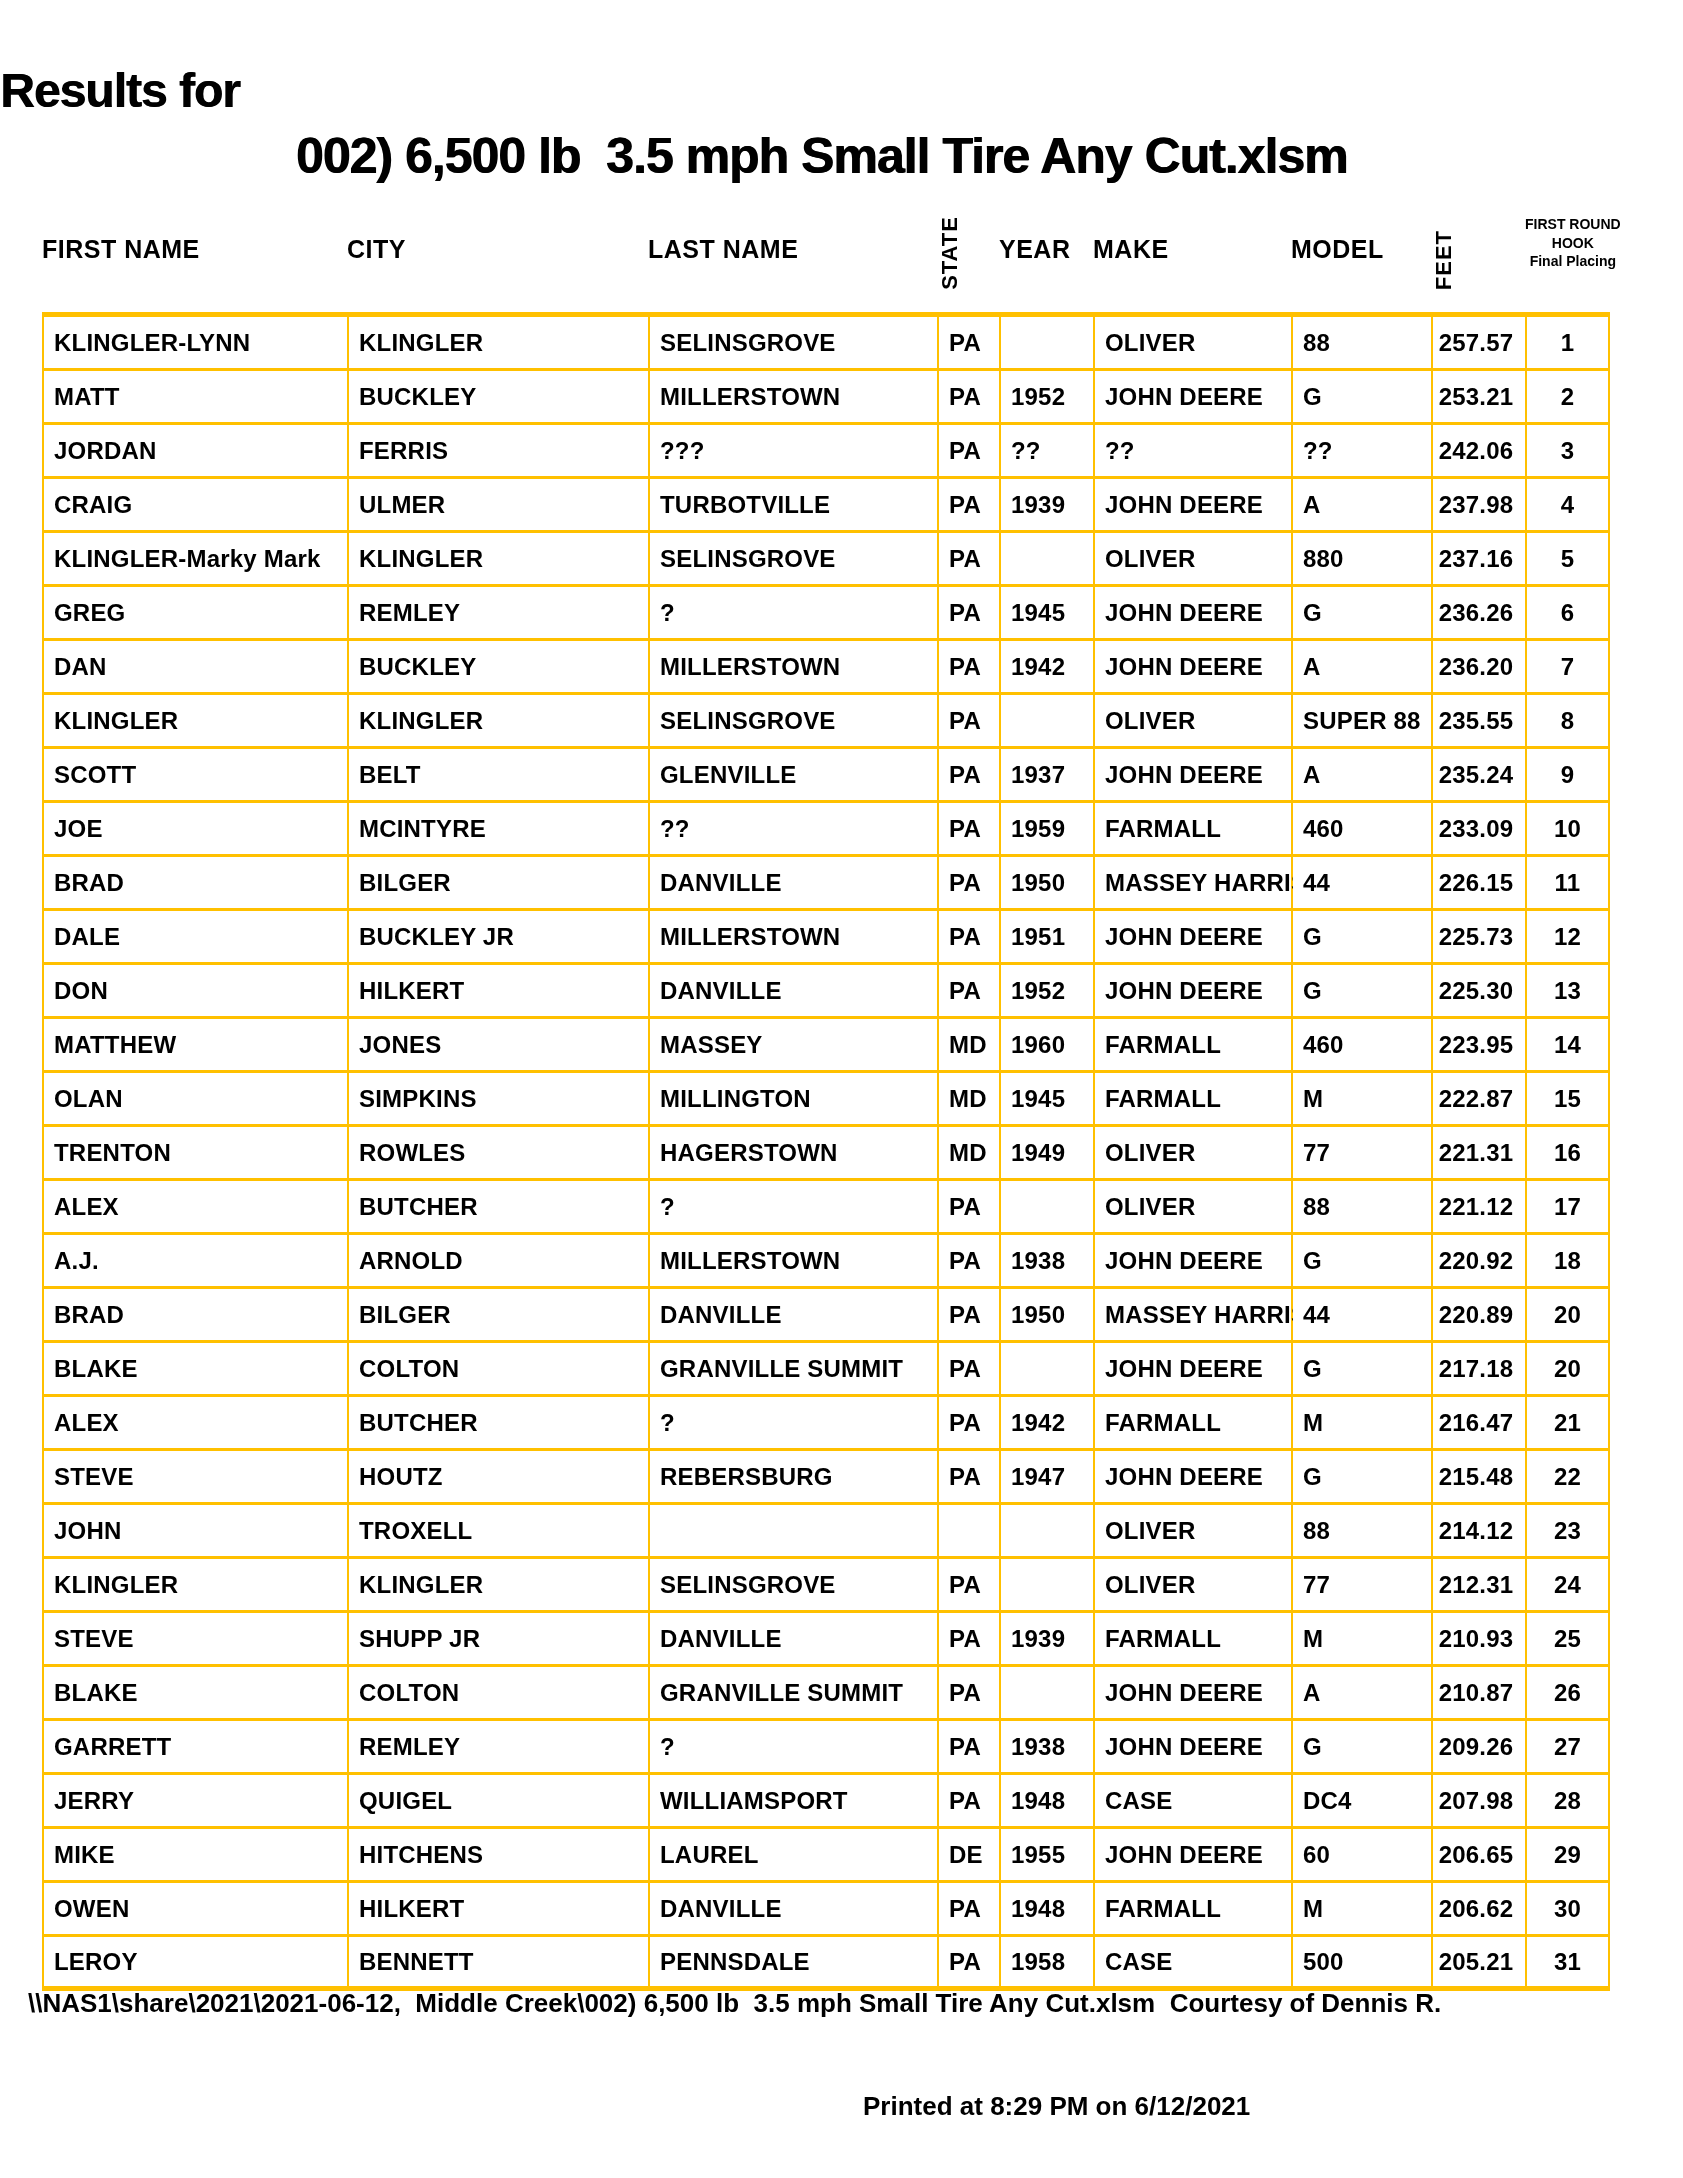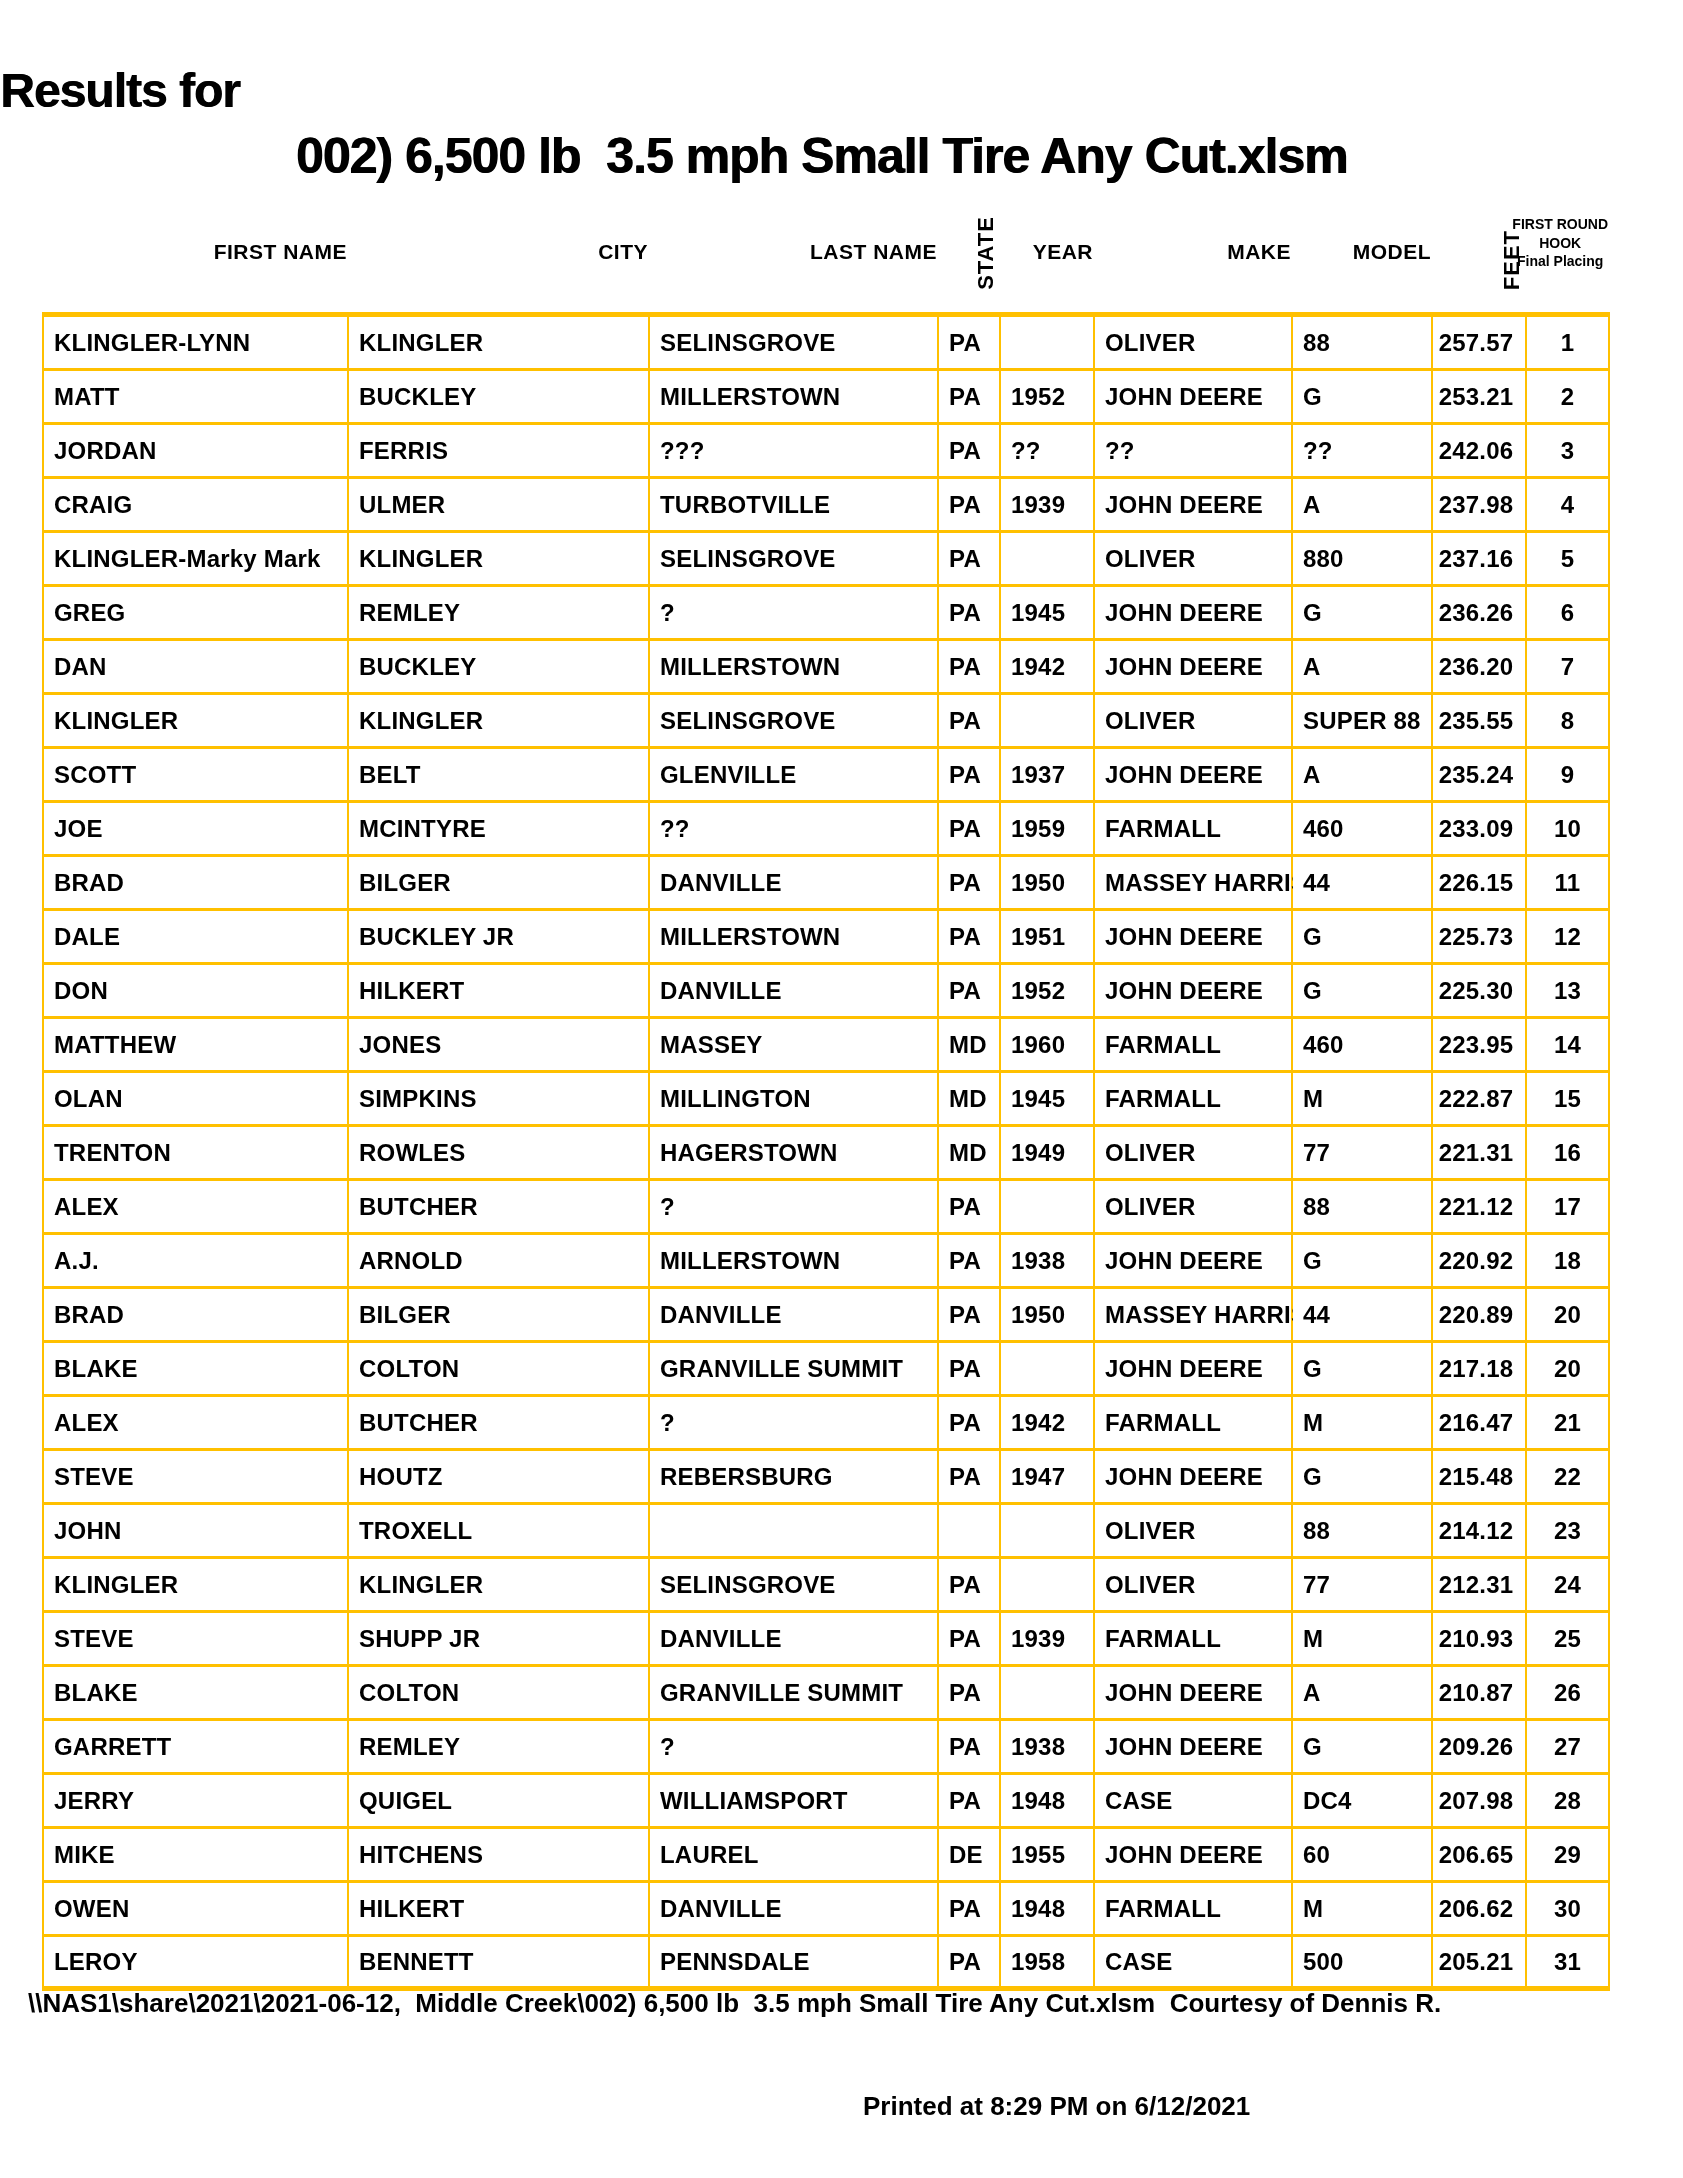--- a/index.html
+++ b/index.html
@@ -18,25 +18,25 @@
     position:absolute;top:127px;left:0;width:1643px;text-align:center;
     font-size:50px;letter-spacing:-1px;white-space:pre;
     text-shadow:0.9px 0 0 #000;
   }
   .header-row{
     position:absolute;top:193px;left:42px;width:1566px;height:103px;
     display:grid;
     grid-template-columns:305px 301px 289px 62px 94px 198px 140px 94px 83px;
   }
   .hcell{
-    display:flex;align-items:flex-end;justify-content:flex-end;
+    display:flex;align-items:flex-end;justify-content:flex-start;
     overflow:visible;
   }
   .hlabel{
-    font-size:21px;letter-spacing:0.5px;padding-bottom:32px;white-space:nowrap;
+    font-size:25px;letter-spacing:0.5px;padding-bottom:32px;white-space:nowrap;
   }
   .v-wrap{align-items:flex-end;}
   .v-label{
     writing-mode:vertical-rl;transform:rotate(180deg);
     font-size:22px;letter-spacing:1px;margin-bottom:6px;white-space:nowrap;
   }
   .hook{
     display:flex;flex-direction:column;align-items:center;
     padding-bottom:26px;line-height:1.3;white-space:nowrap;
   }

